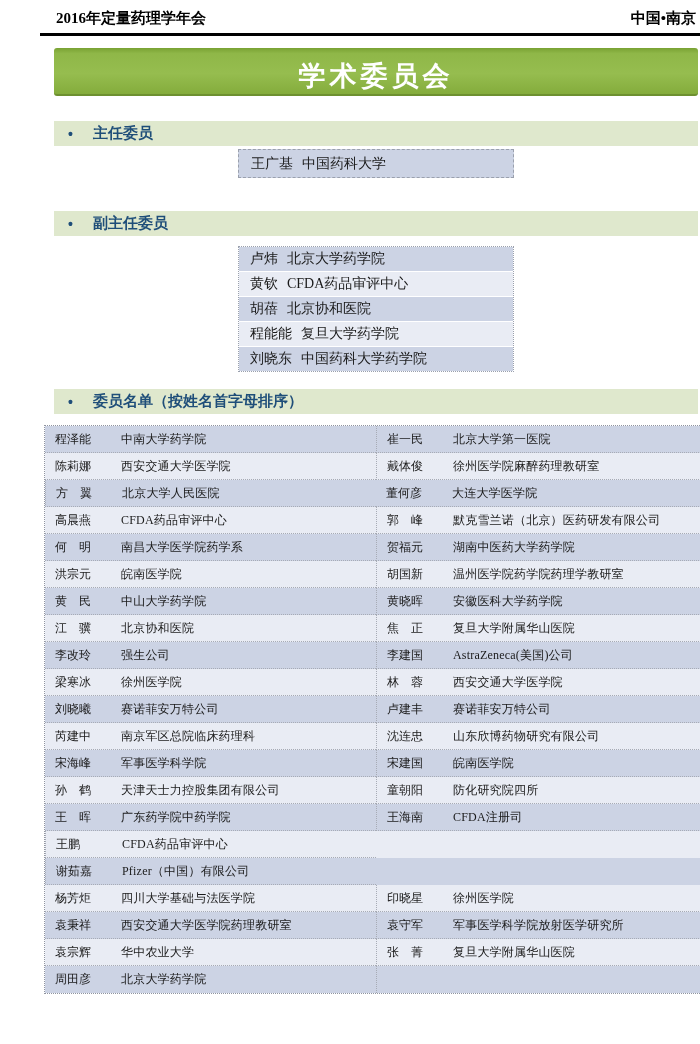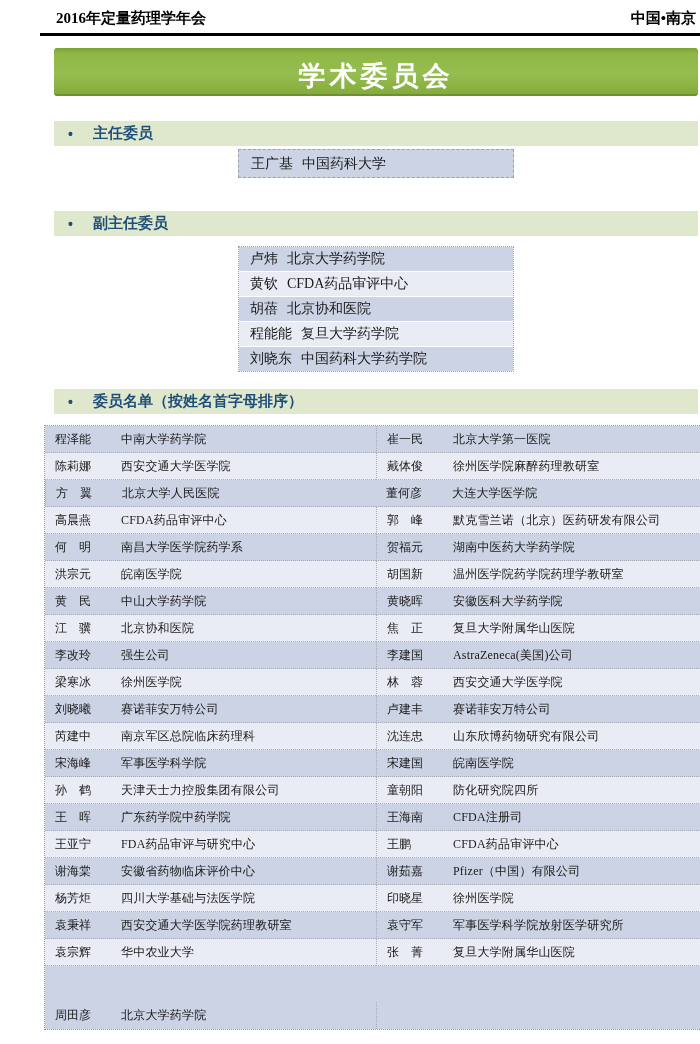--- a/index.html
+++ b/index.html
@@ -67,21 +67,21 @@
   .trow{display:flex;}
   .trow:nth-child(odd){background:#ccd3e4;}
   .trow:nth-child(even){background:#e9ecf4;}
   .tcell{
     width:50%;box-sizing:border-box;height:27px;
     display:flex;align-items:center;
     padding:0 6px 0 10px;
     font-family:"Liberation Serif", serif;font-size:12px;
     border-bottom:1px dotted #a7abb5;
   }
-  .trow:last-child .tcell{border-bottom:none;margin-top:36px;}
+  .trow:last-child .tcell{border-bottom:none;}
   .tcell.right{border-left:1px dotted #a7abb5;}
   .mname{display:inline-block;width:66px;flex:0 0 66px;white-space:pre;}
   .morg{white-space:nowrap;letter-spacing:0.2px;}
 </style>
 </head>
 <body>
 
 <div class="page">
 
   <div class="page-header">
@@ -279,34 +279,26 @@
         <div class="tcell left">
           <span class="mname">王　晖</span>
           <span class="morg">广东药学院中药学院</span>
         </div>
         <div class="tcell right">
           <span class="mname">王海南</span>
           <span class="morg">CFDA注册司</span>
         </div>
       </div>
       <div class="trow">
-        <div class="tcell left">
-          <span class="mname">王亚宁</span>
-          <span class="morg">FDA药品审评与研究中心</span>
-        </div>
         <div class="tcell right">
           <span class="mname">王鹏</span>
           <span class="morg">CFDA药品审评中心</span>
         </div>
       </div>
       <div class="trow">
-        <div class="tcell left">
-          <span class="mname">谢海棠</span>
-          <span class="morg">安徽省药物临床评价中心</span>
-        </div>
         <div class="tcell right">
           <span class="mname">谢茹嘉</span>
           <span class="morg">Pfizer（中国）有限公司</span>
         </div>
       </div>
       <div class="trow">
         <div class="tcell left">
           <span class="mname">杨芳炬</span>
           <span class="morg">四川大学基础与法医学院</span>
         </div>

